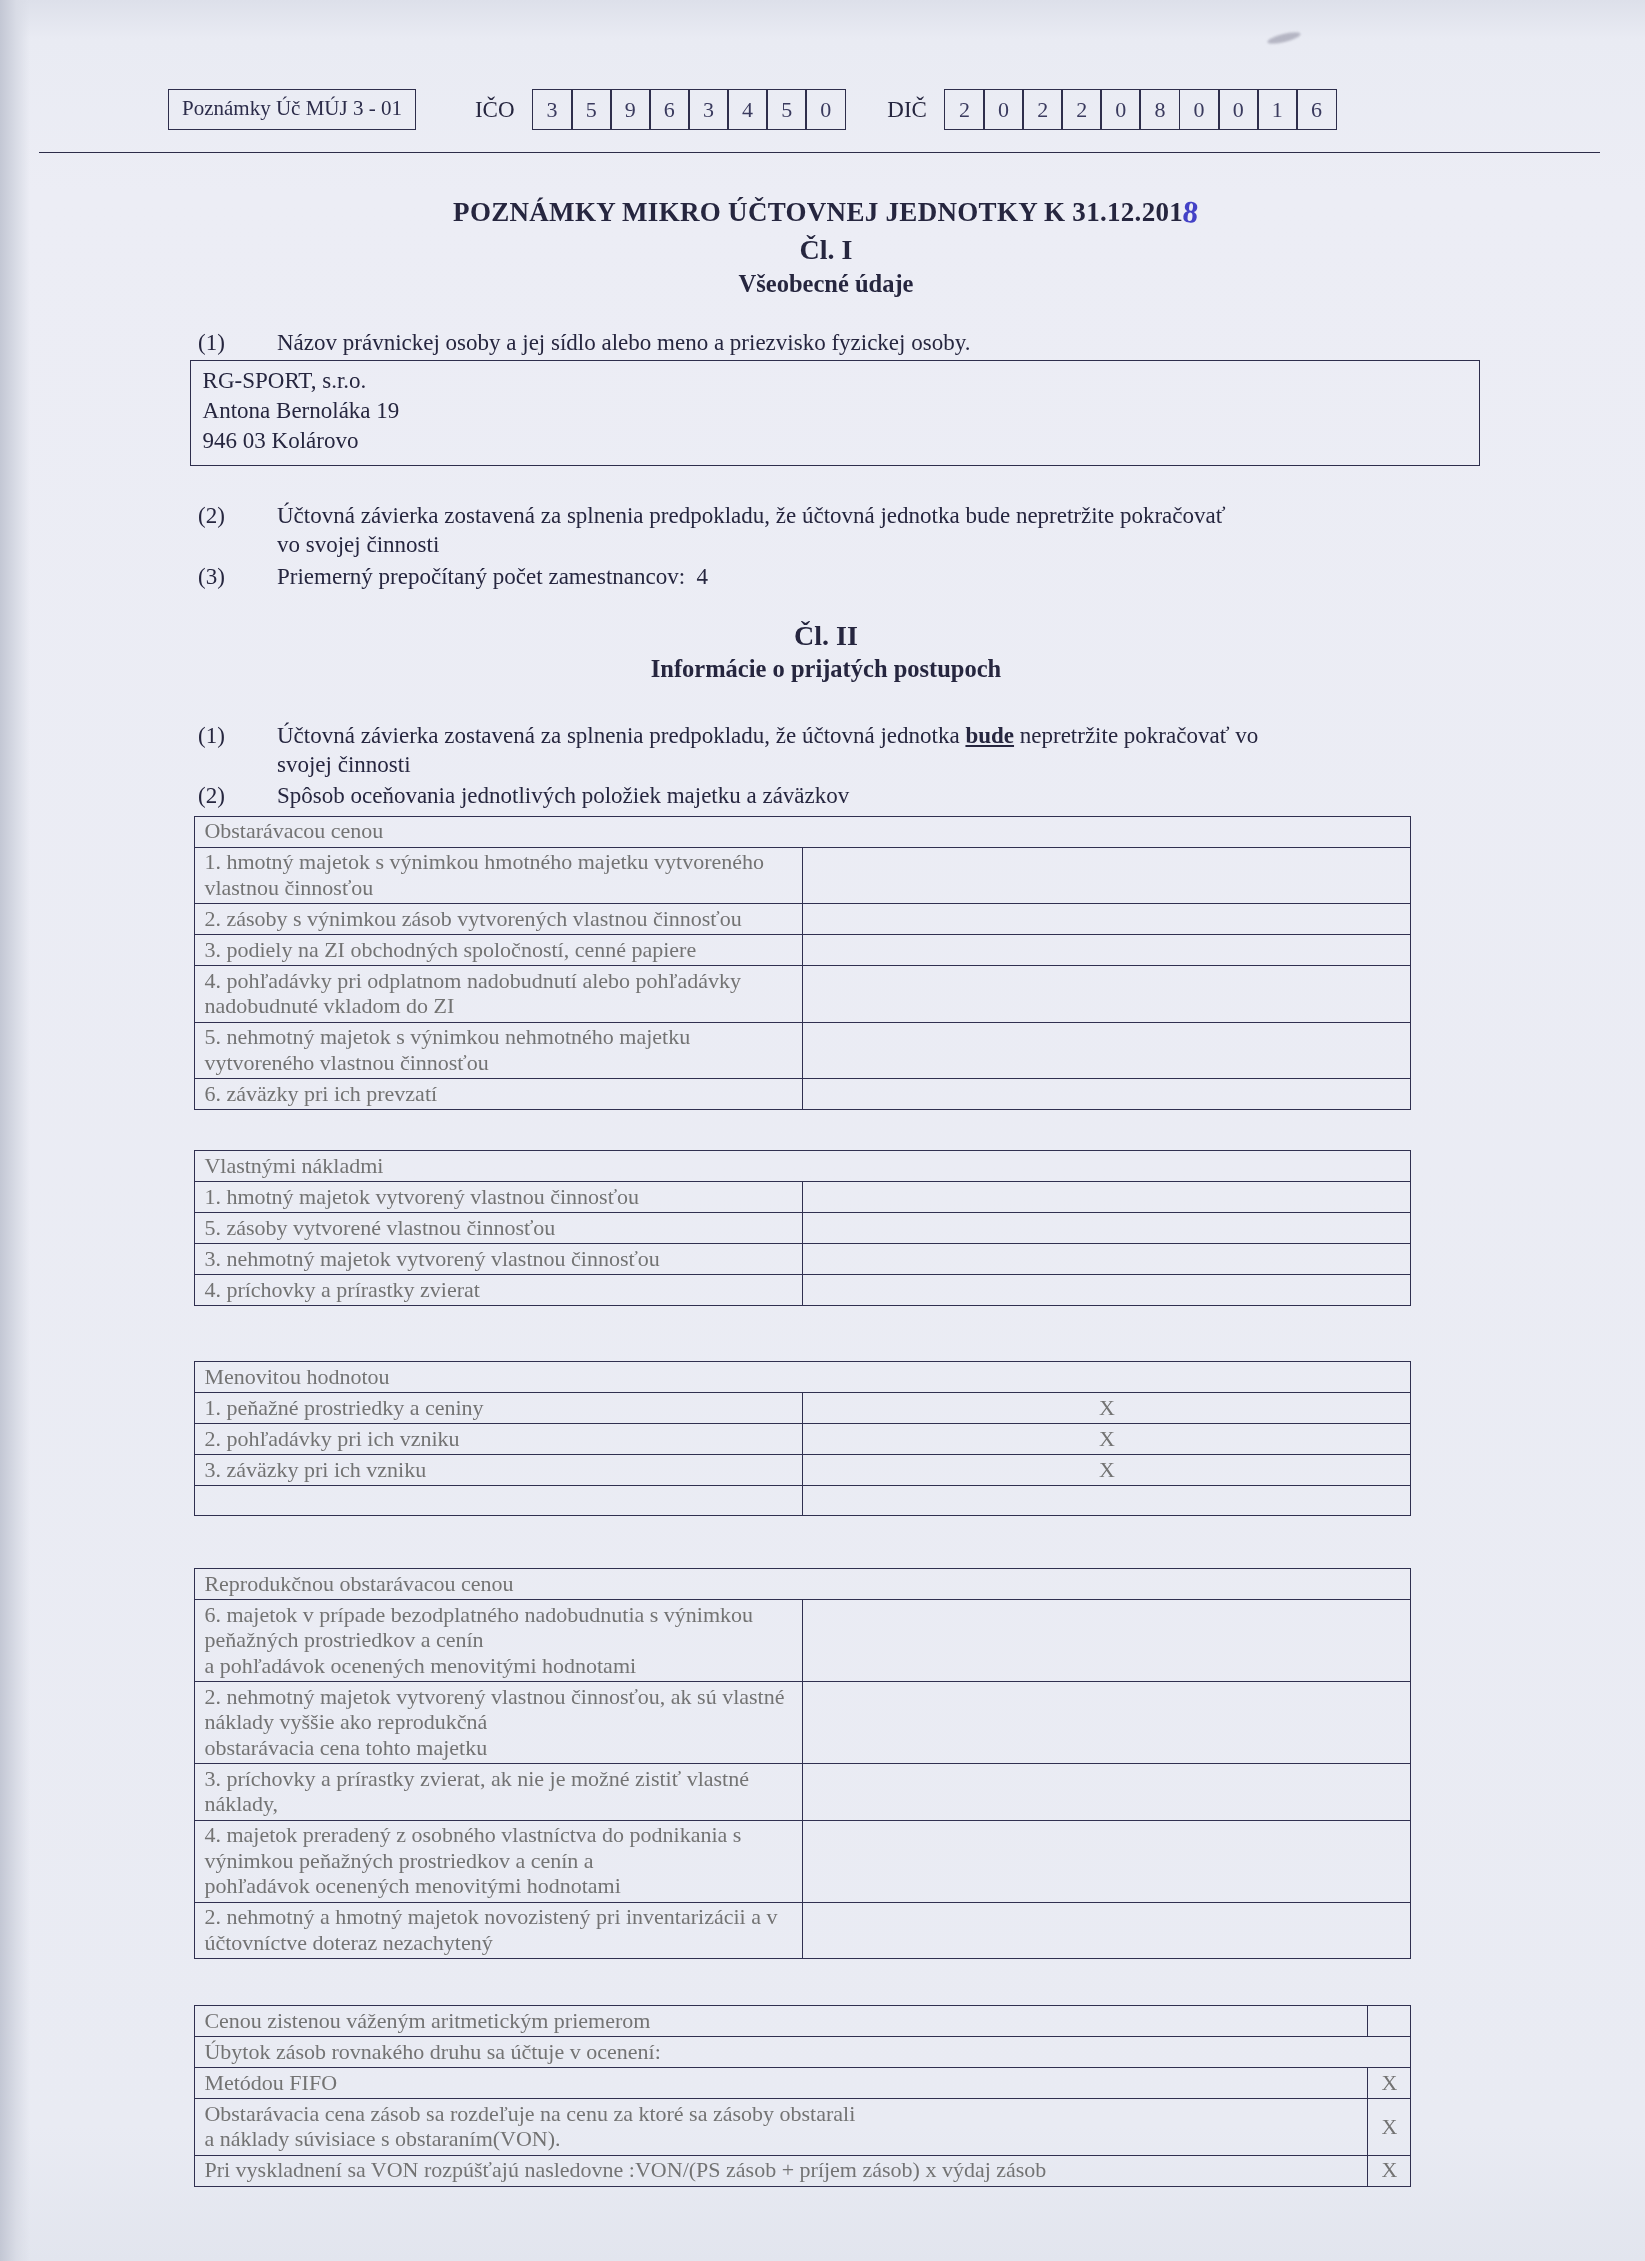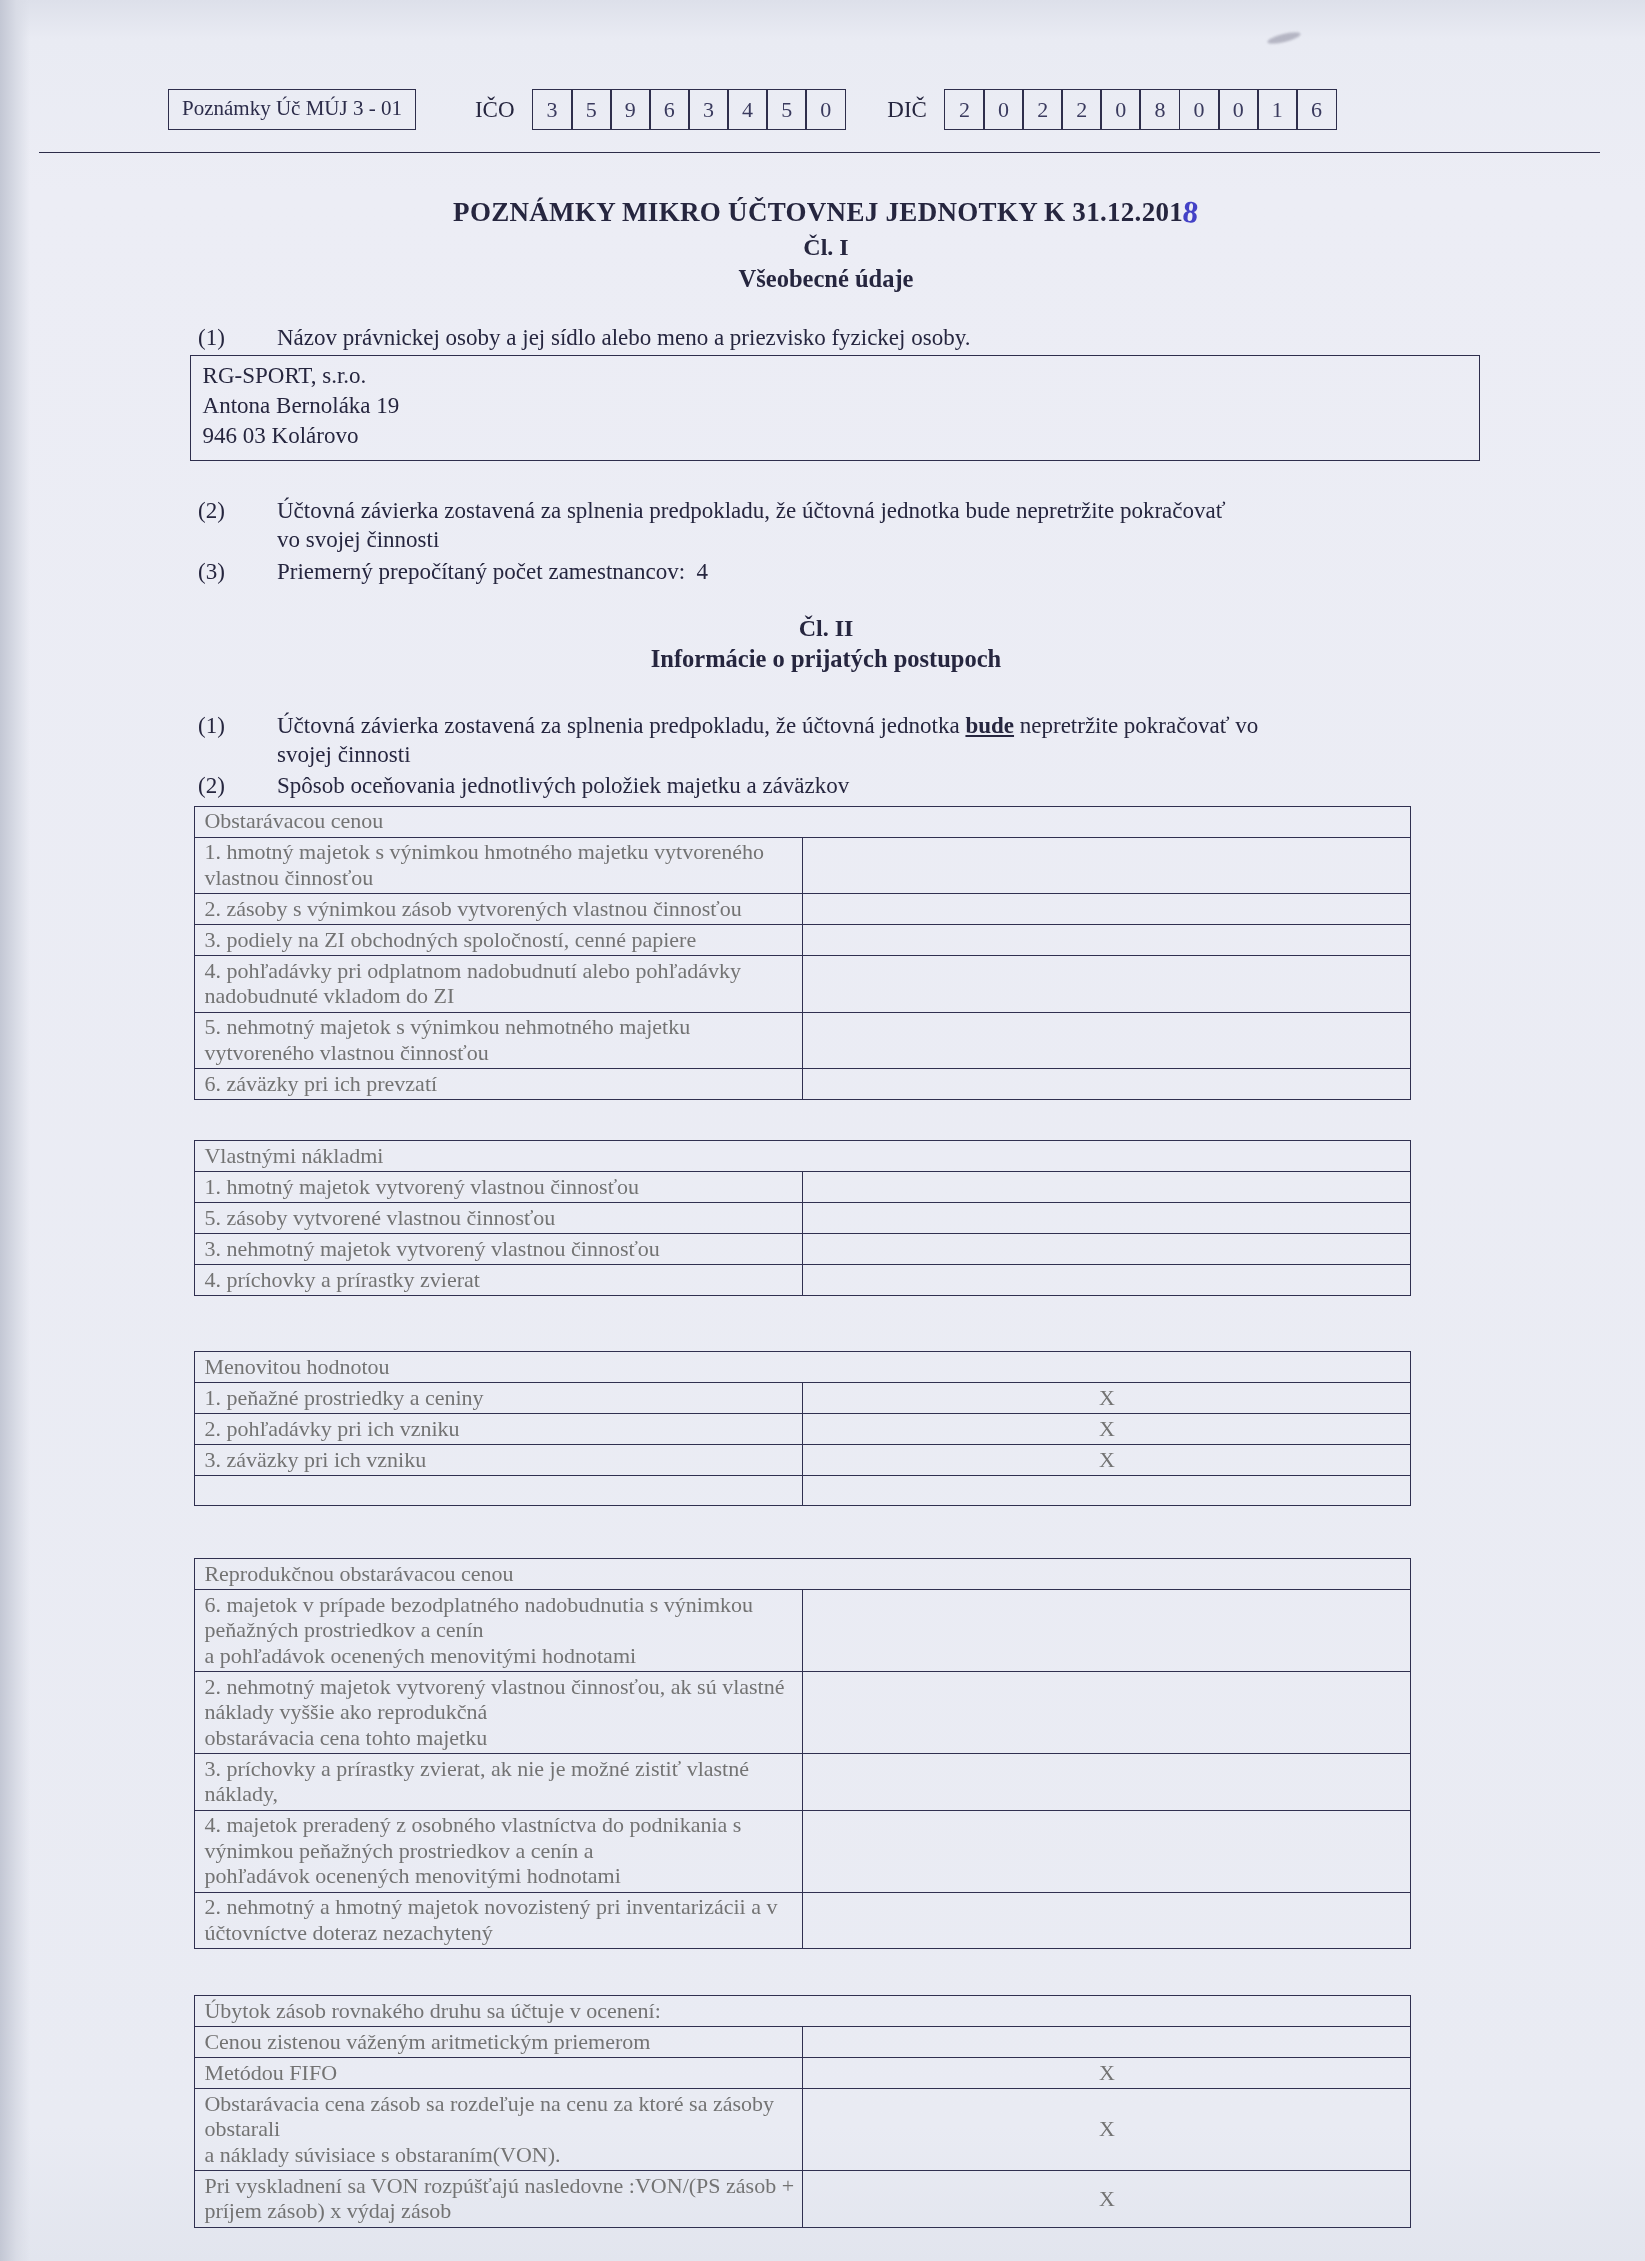--- a/index.html
+++ b/index.html
@@ -41,21 +41,21 @@
   .digit-row .digit-cell:first-child { margin-left: 0; }
   .header-rule { border-top: 1.9px solid #2c2c49; margin: 22px -116px 0 -129px; }
 
   
   .title-block { text-align: center; margin-top: 40px; font-weight: bold; }
   .title-main { font-size: 27px; letter-spacing: 0.3px; }
   .year-digit {
     color: #4341c6; font-size: 31px; display: inline-block;
     transform: rotate(6deg) translateY(1.3px); font-weight: bold;
   }
-  .article-heading { font-size: 24px; margin-top: 5.2px; }
+  .article-heading { font-size: 28px; margin-top: 5.2px; }
   .section-heading { font-size: 24.5px; margin-top: 3.9px; }
 
   
   .item { display: flex; margin-left: 30px; font-size: 23px; line-height: 1.24; }
   .item-num { width: 79px; flex-shrink: 0; }
   .item-text { }
   .pre { white-space: pre-line; }
   .bude { font-weight: bold; text-decoration: underline; }
 
   
@@ -271,25 +271,25 @@
     <tr>
           <td>2. nehmotný a hmotný majetok novozistený pri inventarizácii a v účtovníctve doteraz nezachytený</td>
           <td class="mark-col"></td>
         </tr>
   </tbody>
     </table>
 
   <table class="val-table gap-72">
     <tbody>
         <tr>
+          <td>Cenou zistenou váženým aritmetickým priemerom</td>
+          <td class="mark-col"></td>
+        </tr>
+    <tr>
           <td colspan="2">Úbytok zásob rovnakého druhu sa účtuje v ocenení:</td>
-        </tr>
-    <tr>
-          <td>Cenou zistenou váženým aritmetickým priemerom</td>
-          <td class="mark-col"></td>
         </tr>
     <tr>
           <td>Metódou FIFO</td>
           <td class="mark-col">X</td>
         </tr>
     <tr>
           <td>Obstarávacia cena zásob sa rozdeľuje na cenu za ktoré sa zásoby obstarali
  a náklady súvisiace s obstaraním(VON).</td>
           <td class="mark-col">X</td>
         </tr>

